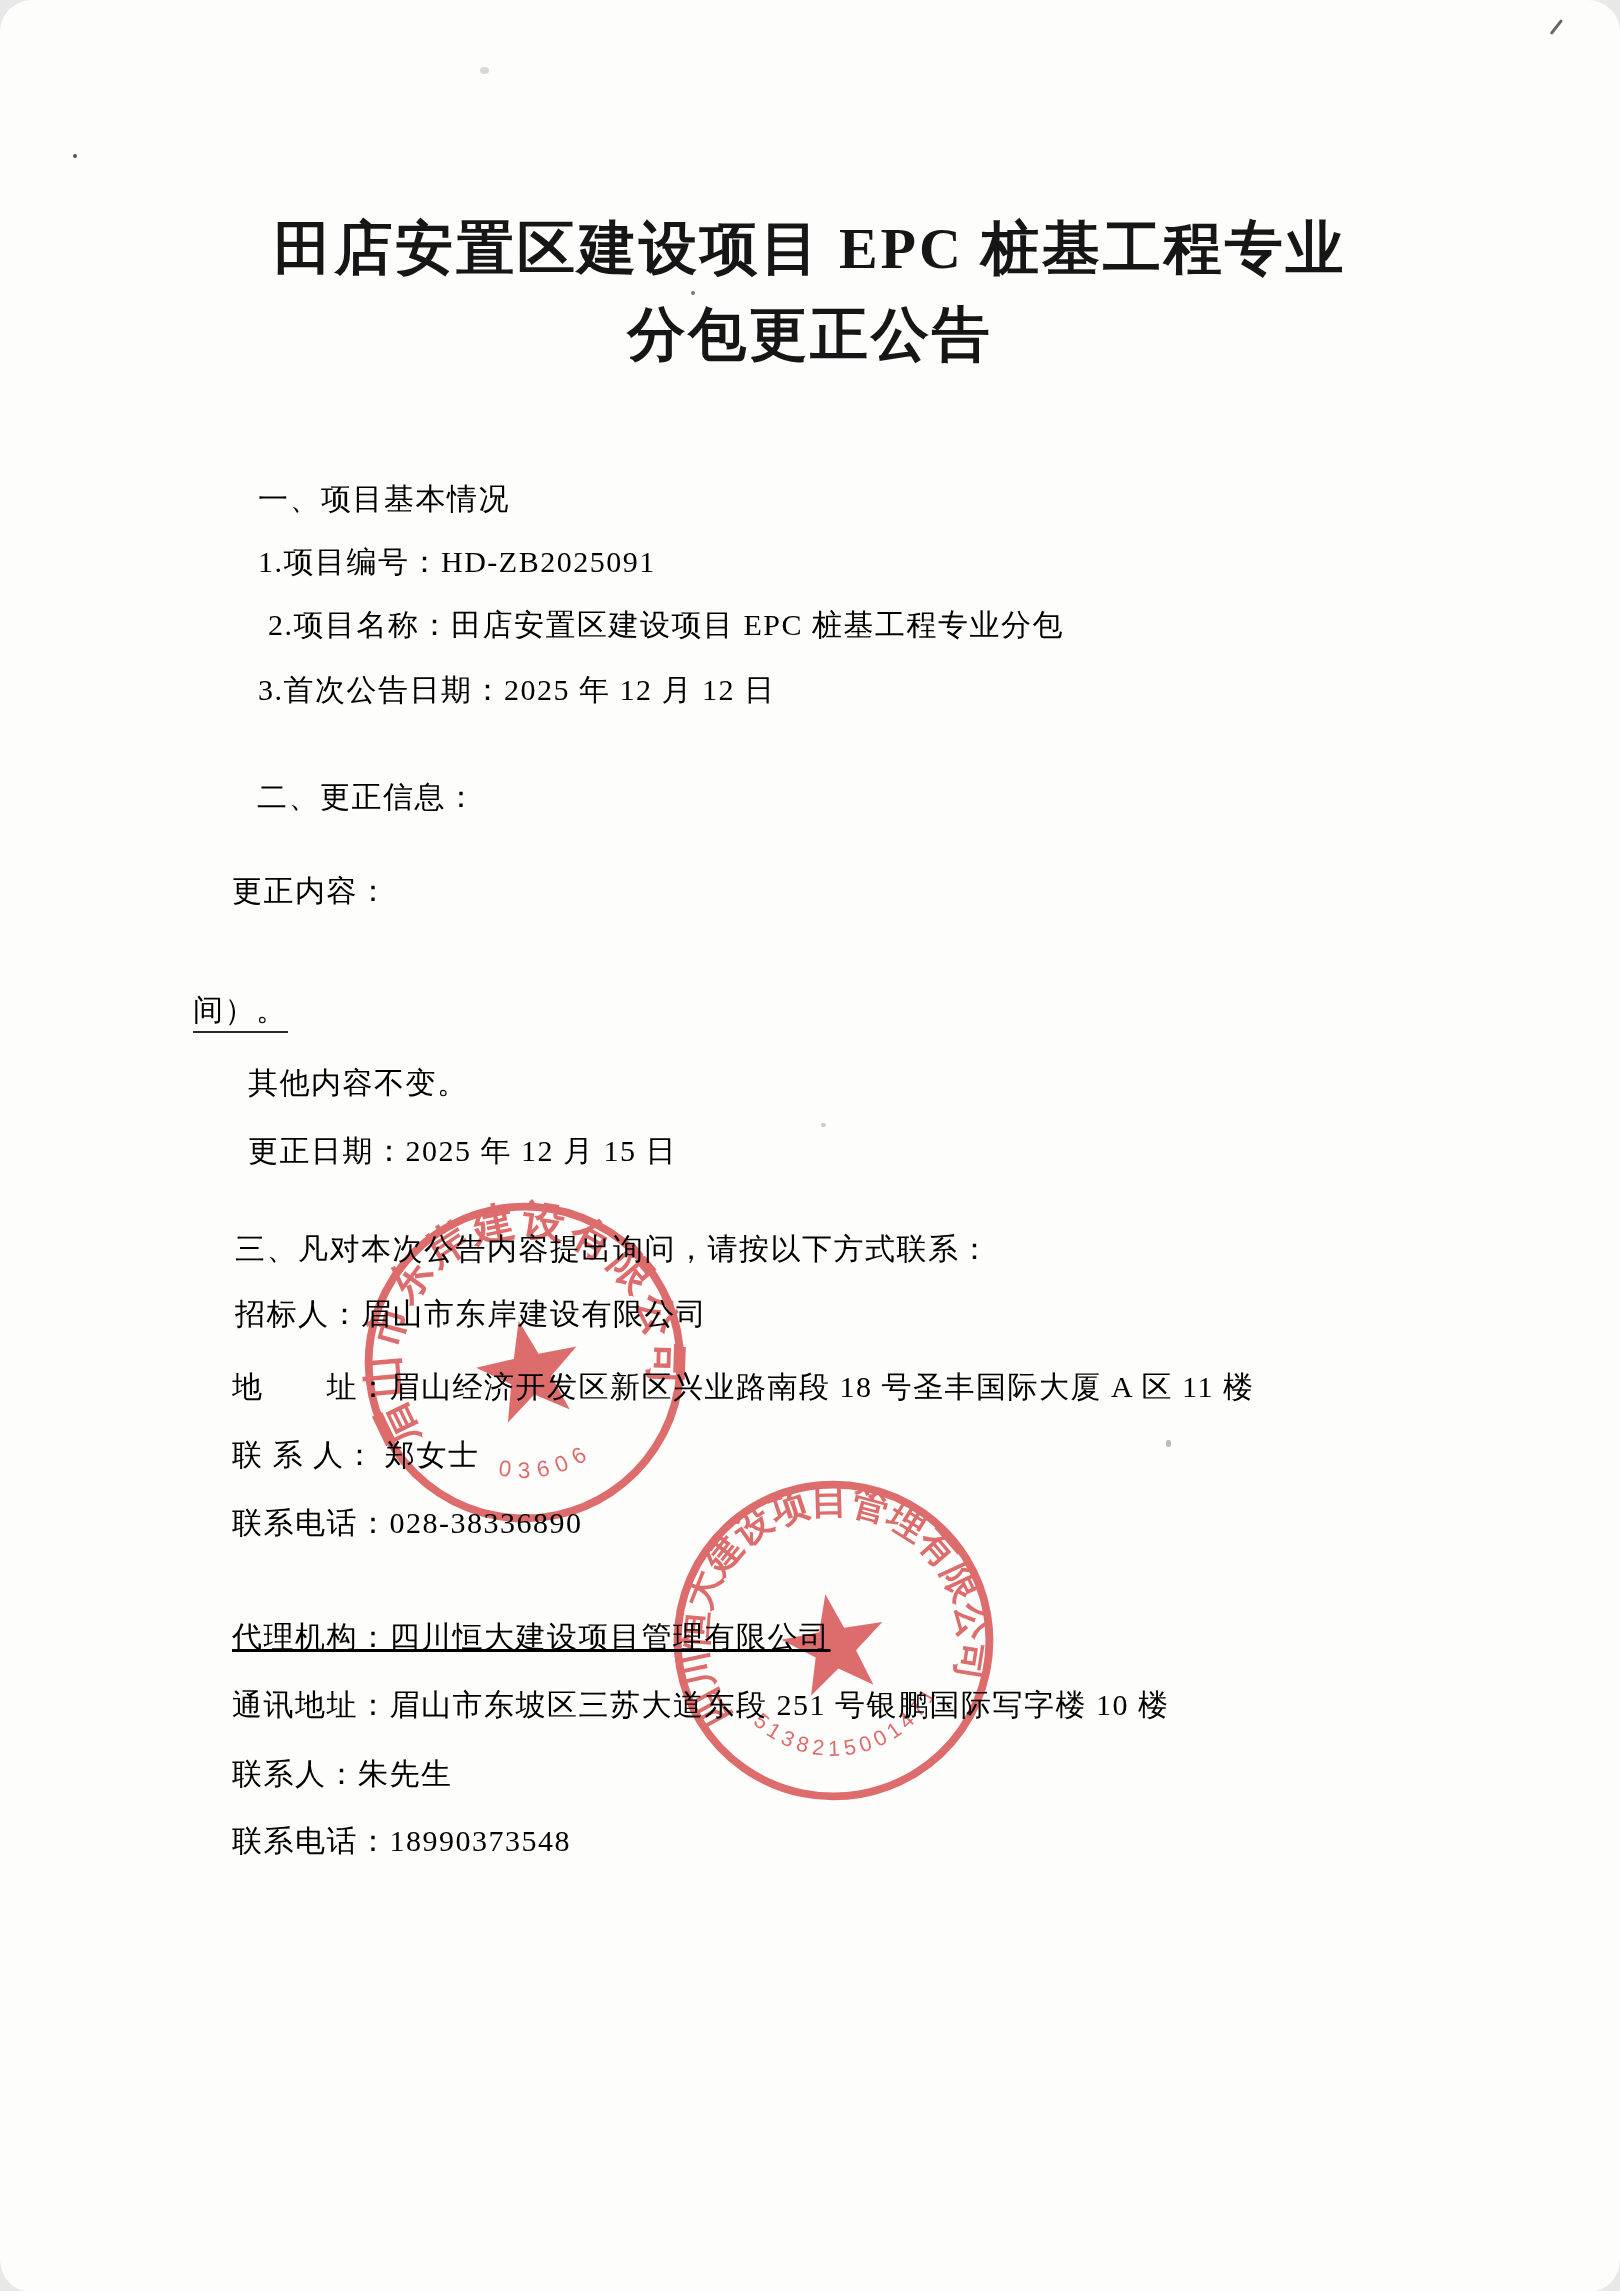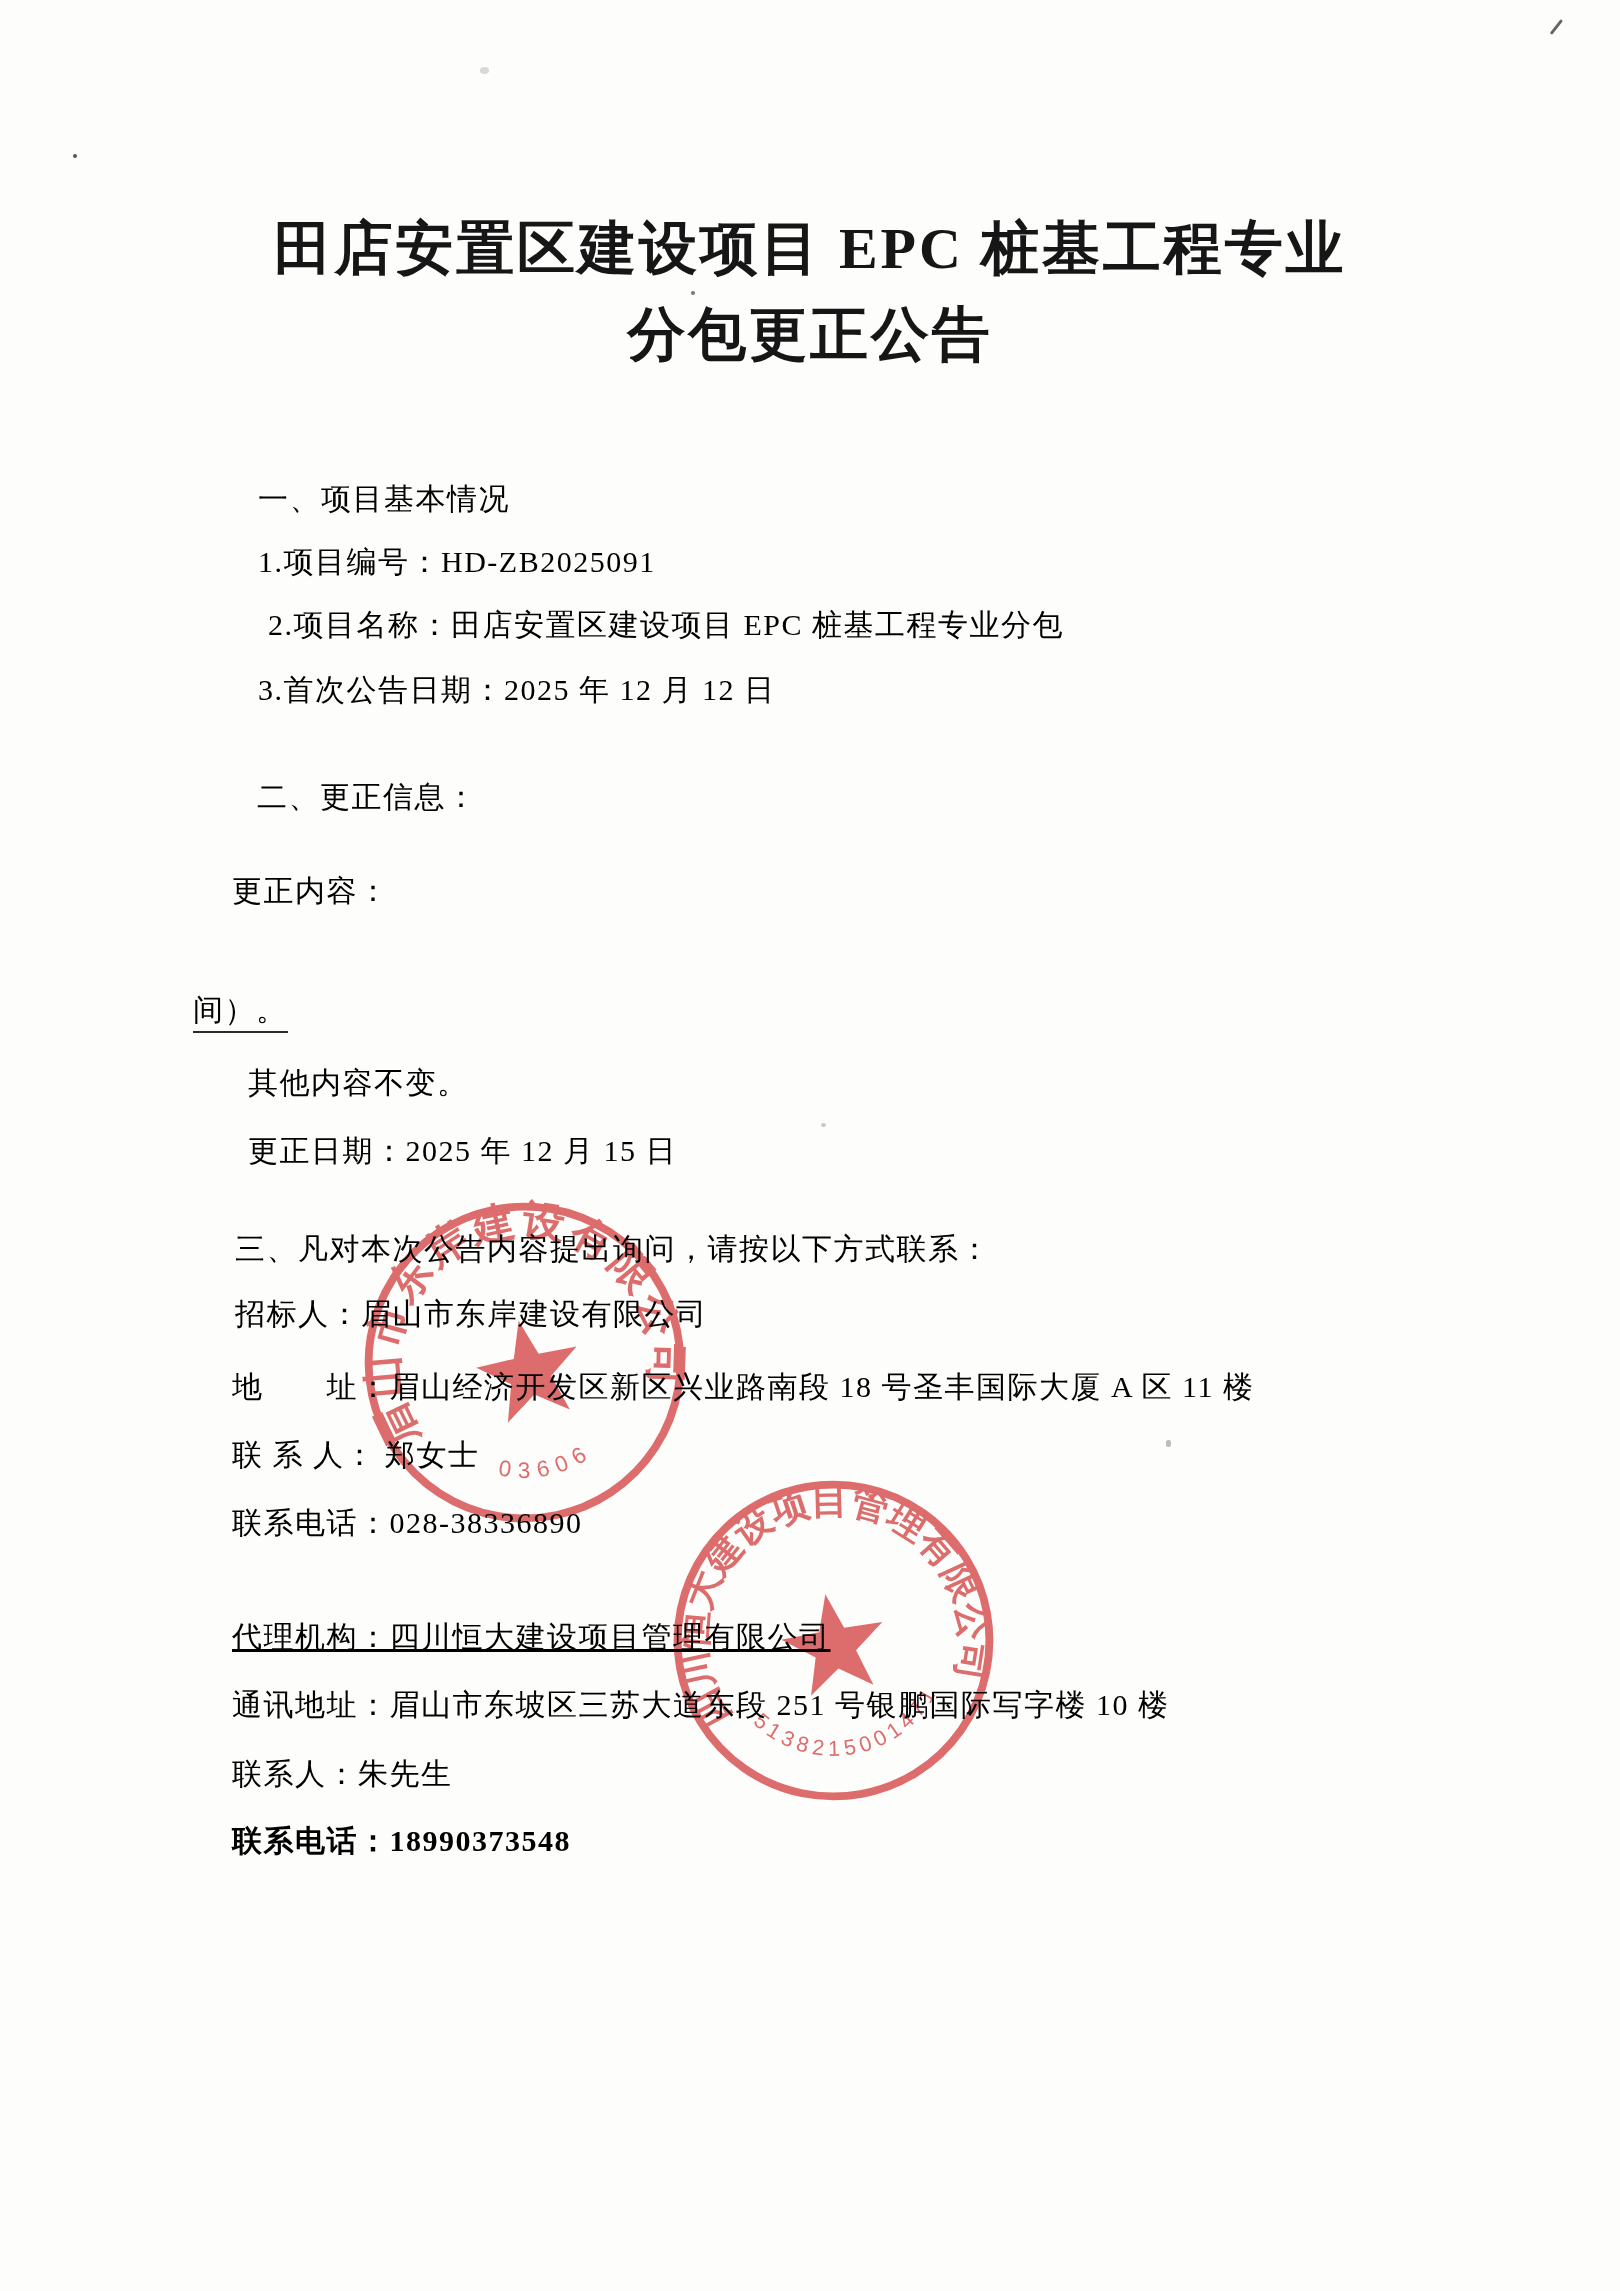--- a/index.html
+++ b/index.html
@@ -4,20 +4,21 @@
 <style>
   html,body{margin:0;padding:0;background:#e8e8e8;}
   .page{
     position:relative;
     width:1620px;height:2292px;
     margin:0 auto;
     background:#fdfdfc;
     overflow:hidden;
     font-family:"Liberation Serif","DejaVu Serif",serif;
     color:#1c1c1c;
+    border-radius:32px;
   }
   .doc-title{
     position:absolute;top:206px;left:0;width:1620px;
     text-align:center;
     font-size:58px;font-weight:bold;
     letter-spacing:2.9px;
     line-height:86px;
     color:#161616;
   }
   .line{
@@ -44,21 +45,21 @@
   .l-s2n  {top:1061px; left:248px;}
   .l-s2d  {top:1129px; left:248px;}
   .l-s3h  {top:1227px; left:235px;}
   .l-s3t  {top:1292px; left:235px;}
   .l-s3ta {top:1365px; left:232px;}
   .l-s3tc {top:1433px; left:232px;}
   .l-s3tp {top:1501px; left:232px;}
   .l-s3a  {top:1615px; left:232px;text-decoration:underline;}
   .l-s3aa {top:1683px; left:232px;}
   .l-s3ac {top:1752px; left:232px;}
-  .l-s3ap {top:1819px; left:232px;font-weight:bold;}
+  .l-s3ap {top:1819px; left:232px;}
 
   .stamp{
     position:absolute;
     mix-blend-mode:multiply;
     opacity:.82;
   }
   .stamp-1{left:348px;top:1186px;}
   .stamp-2{left:657px;top:1464px;}
   .ring-text{
     font-family:"Liberation Serif","DejaVu Serif",serif;

